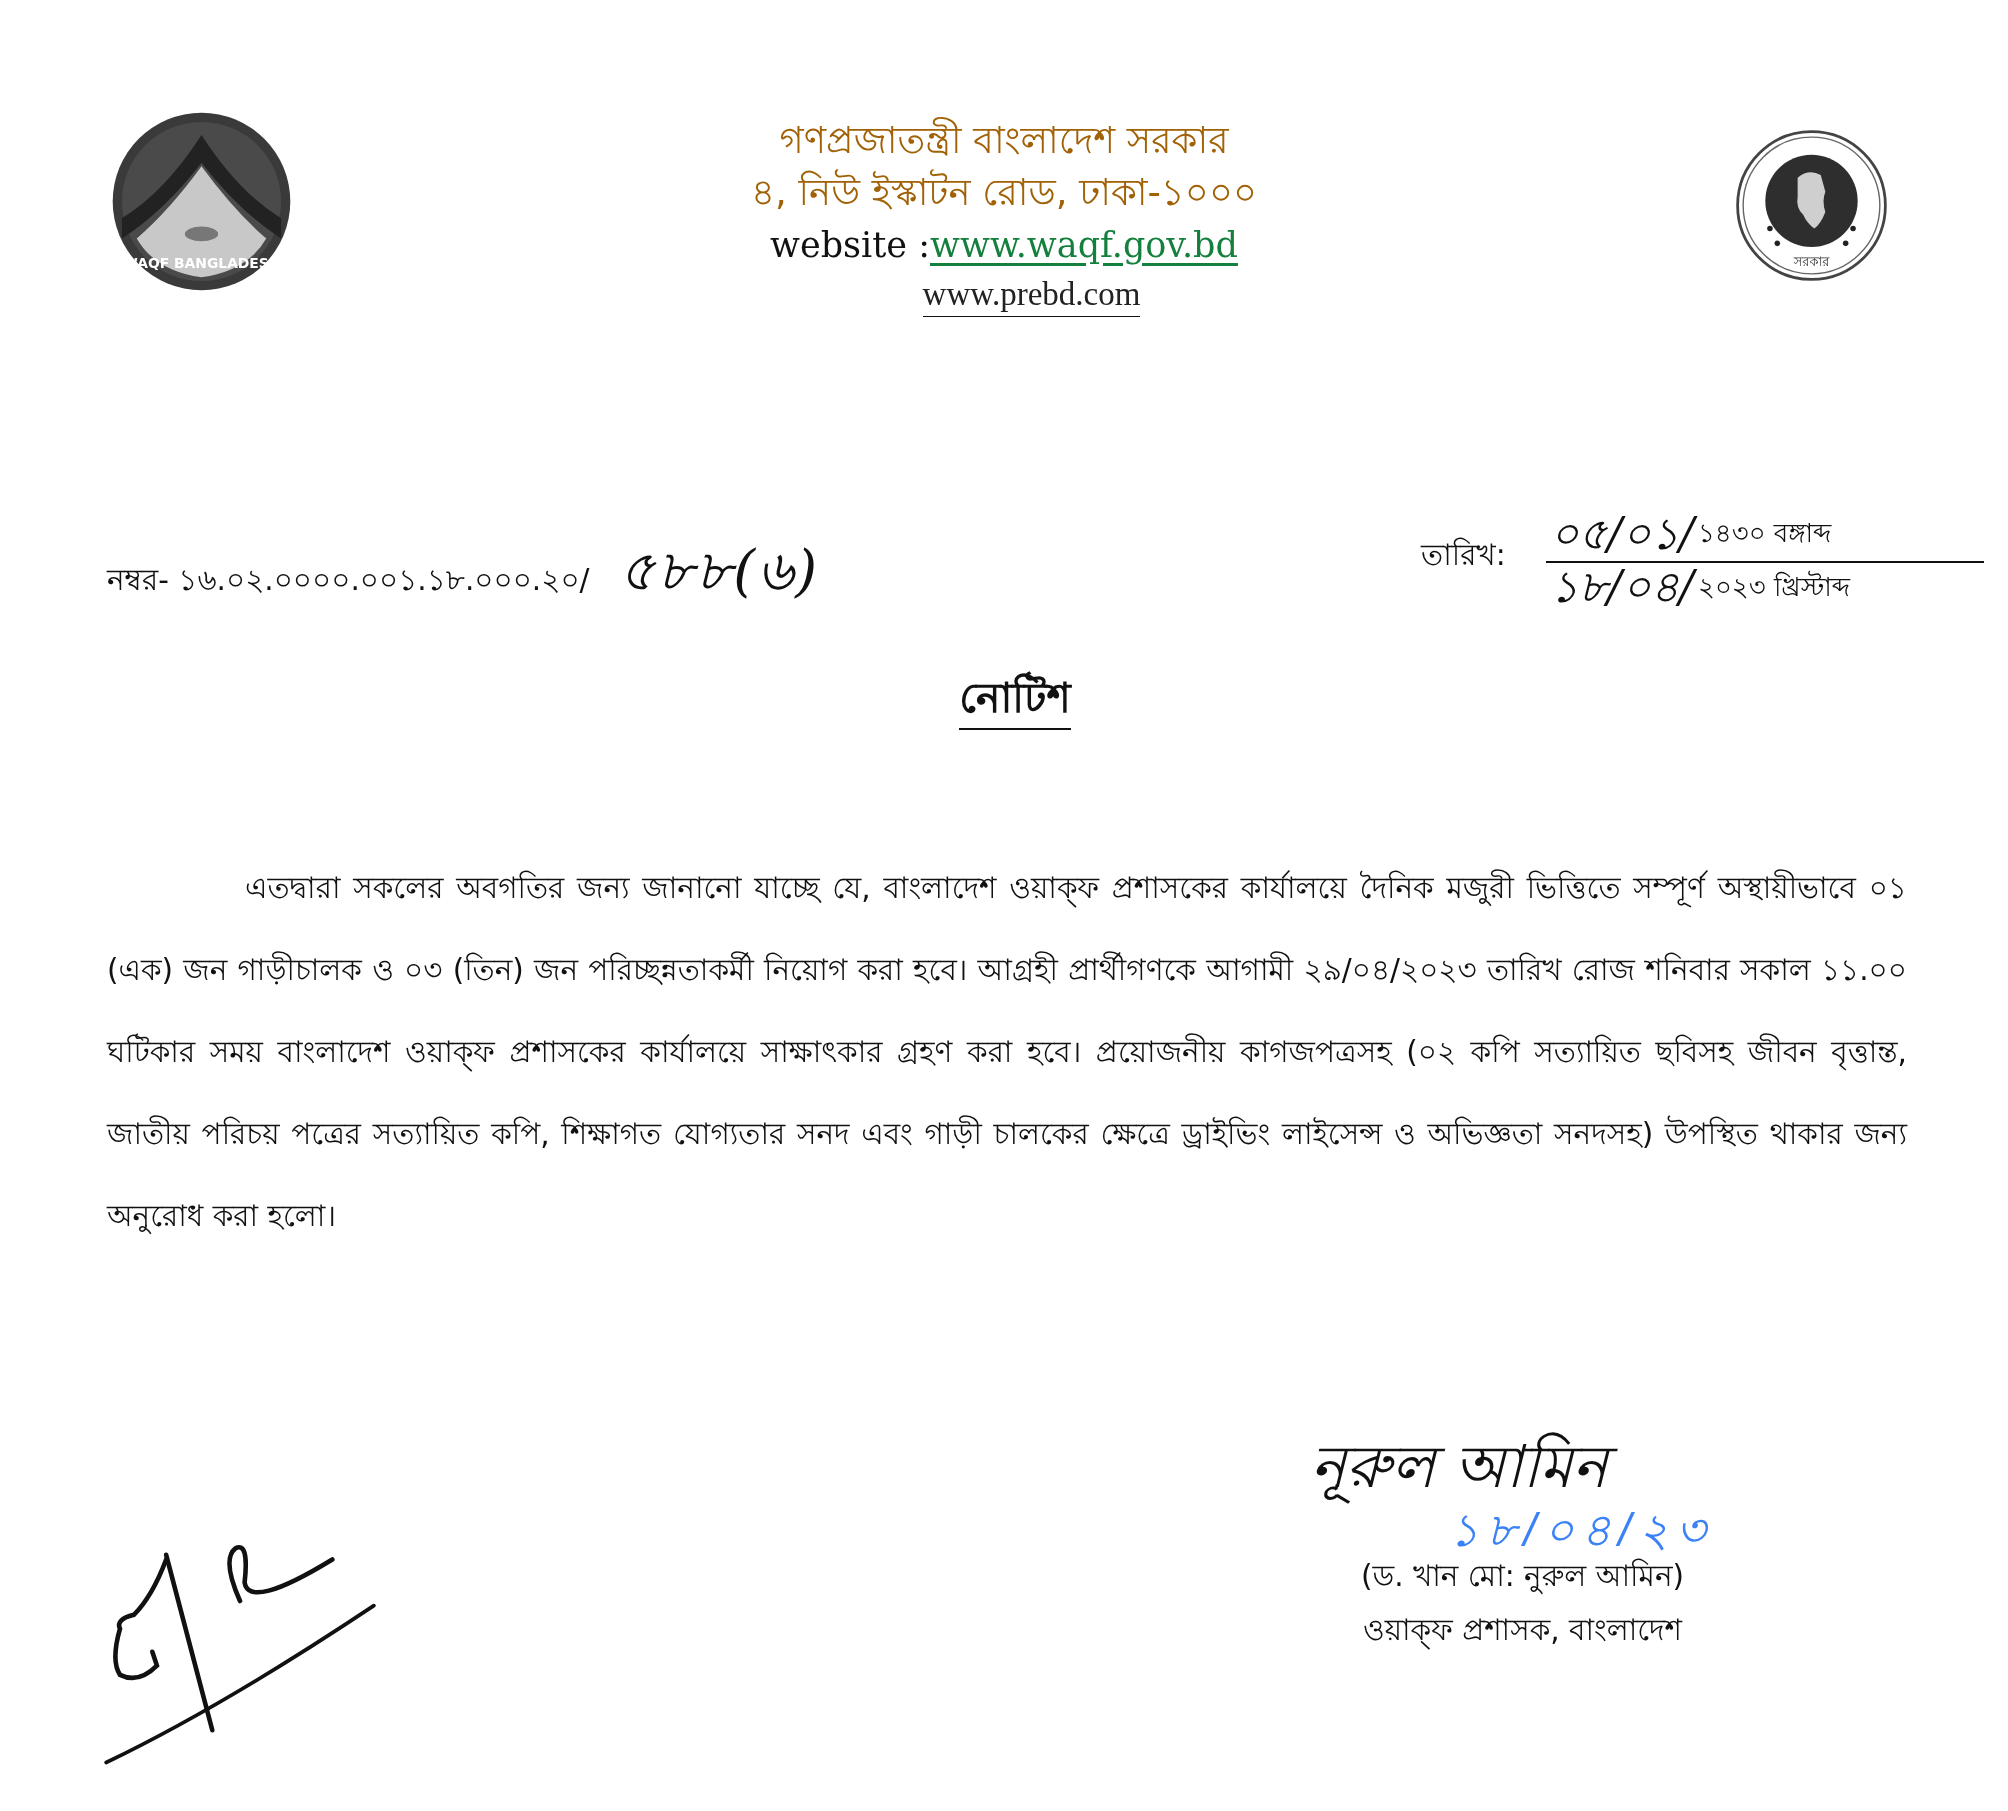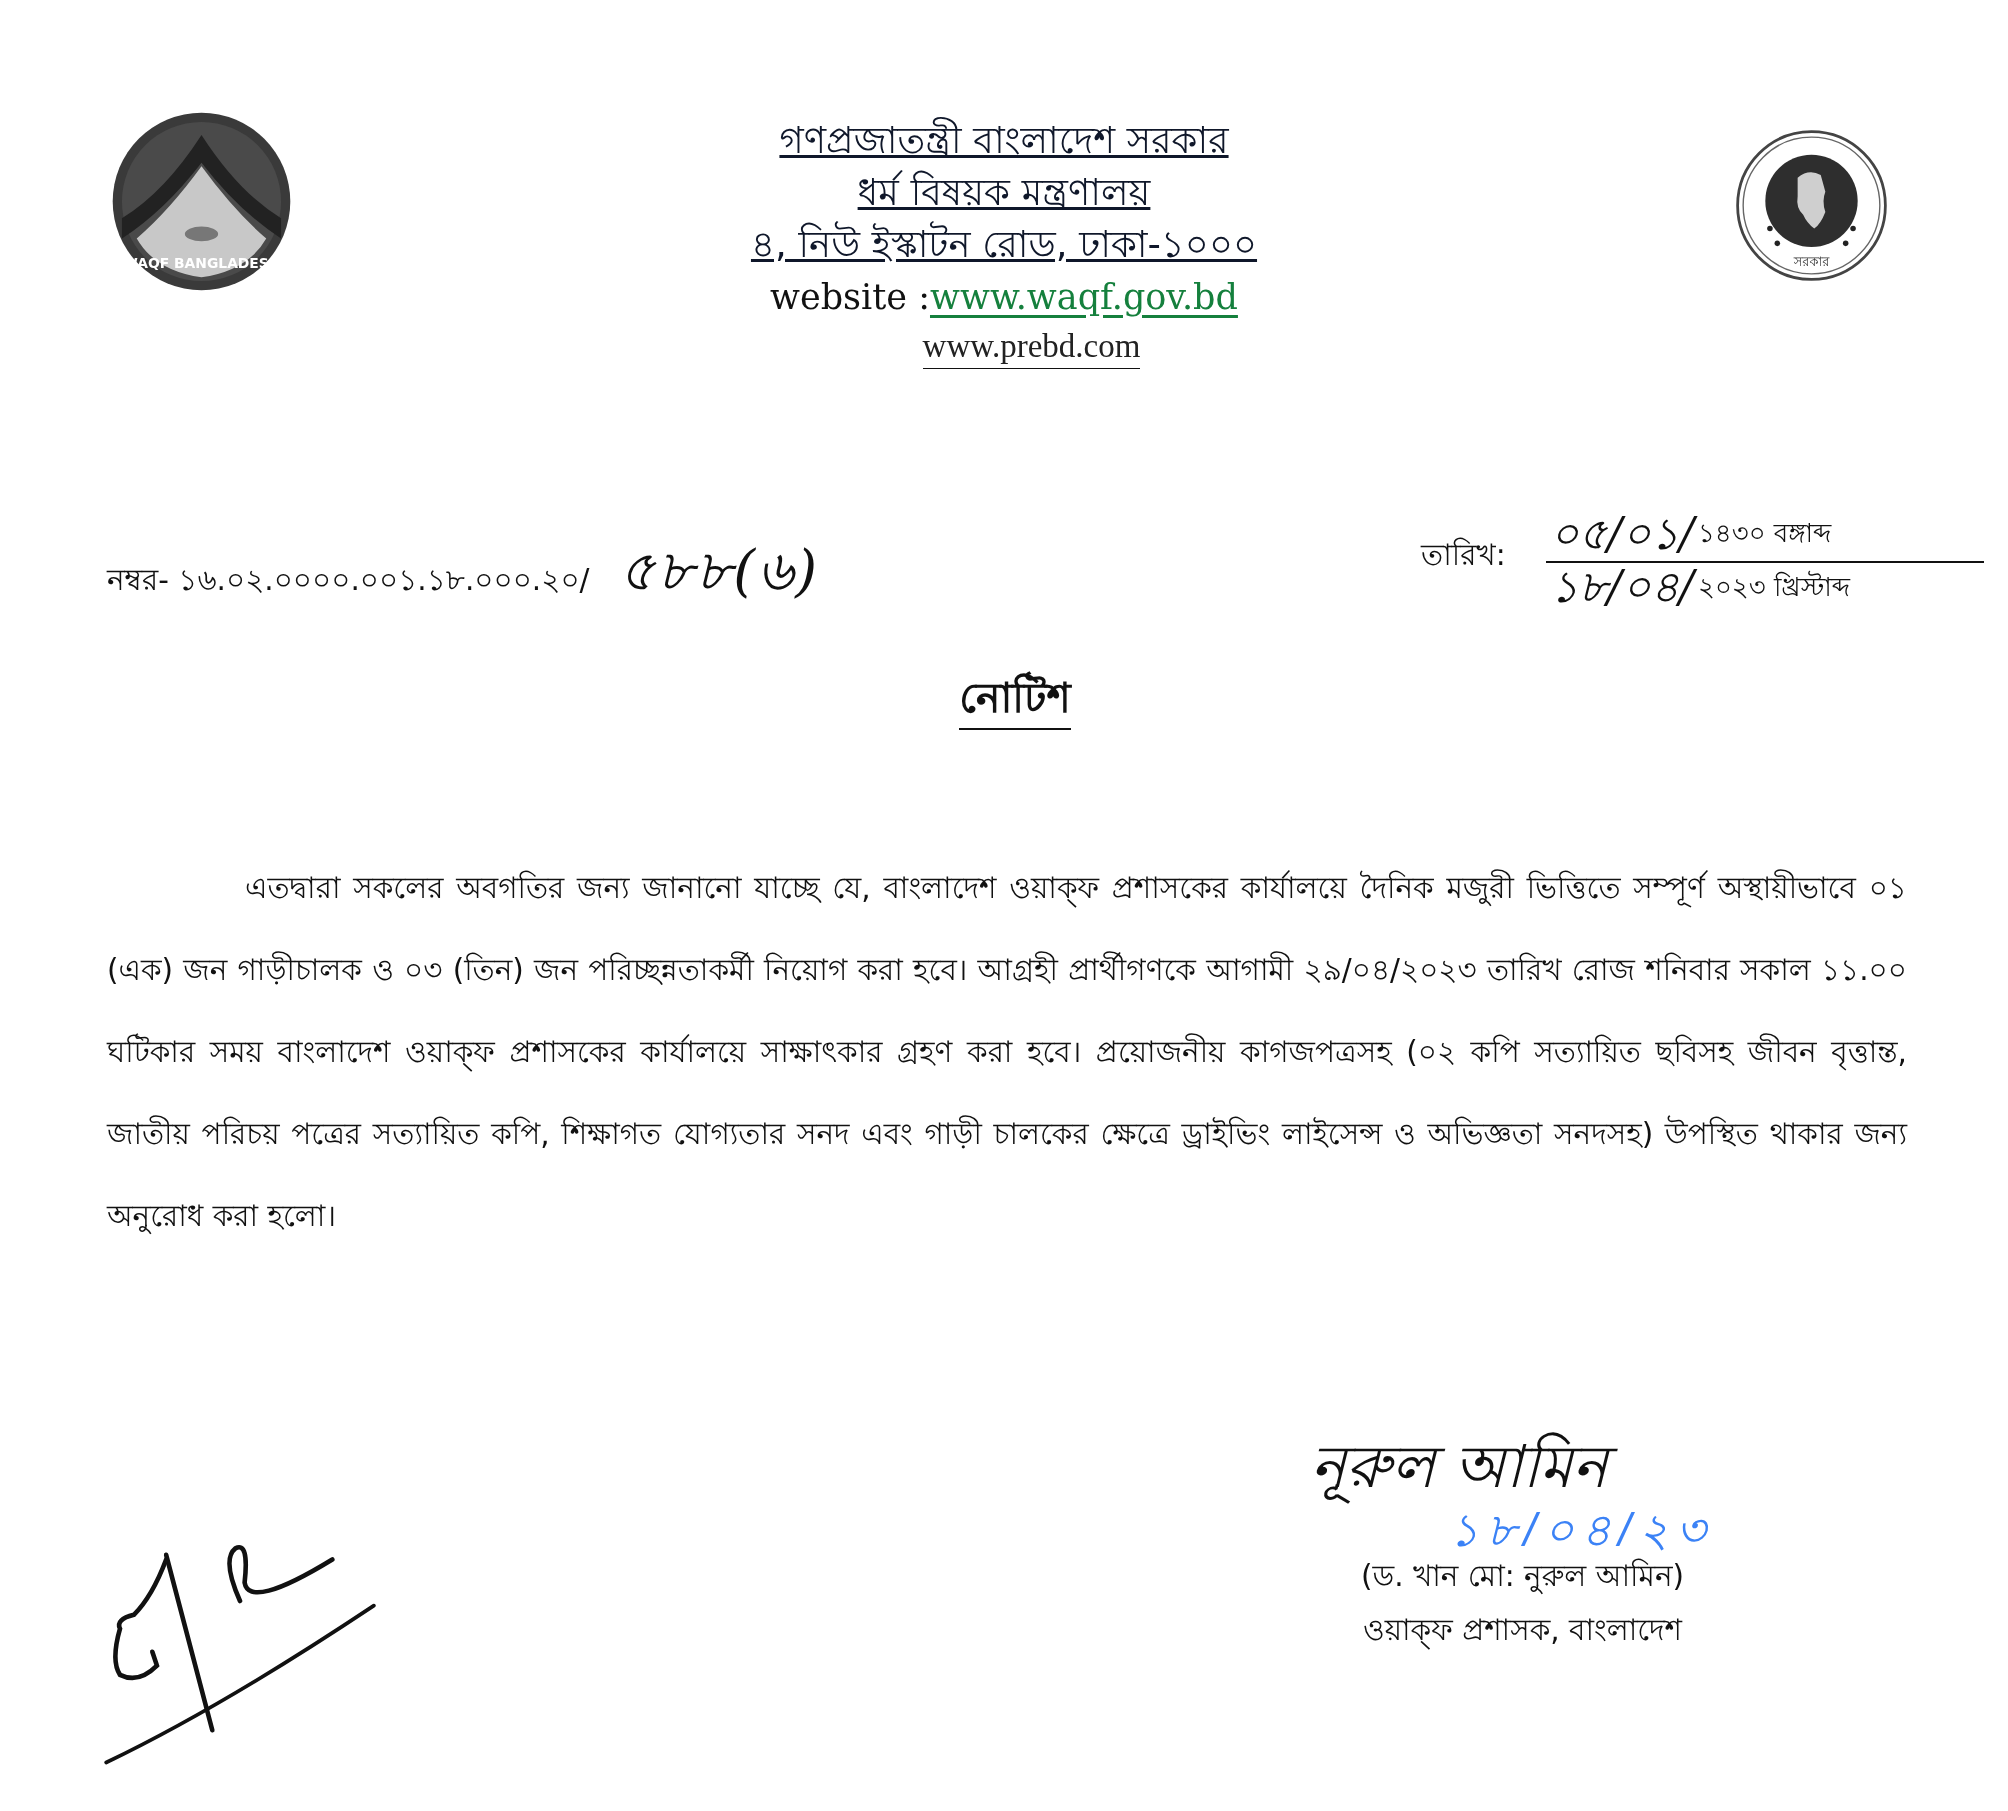--- a/index.html
+++ b/index.html
@@ -4,21 +4,21 @@
   <style>
     html, body { margin: 0; padding: 0; background: #ffffff; }
     body {
       width: 2008px; height: 1812px; position: relative; overflow: hidden;
       font-family: "DejaVu Sans", "Liberation Sans", sans-serif; color: #111;
     }
     .header {
       position: absolute; left: 0; width: 2008px; top: 115px; text-align: center;
     }
     .header .line {
-      font-size: 37px; line-height: 52px; white-space: nowrap; color: #0f172a; text-decoration: underline;
+      font-size: 37px; line-height: 52px; white-space: nowrap; color: #a16207;
     }
     .header .web {
       font-family: "DejaVu Serif", "Liberation Serif", serif; font-size: 35px; line-height: 52px;
     }
     .header .web a { color: #15803d; text-decoration: underline; text-underline-offset: 5.5px; }
     .header .web2 {
       font-family: "Liberation Serif", "DejaVu Serif", serif; font-size: 33px; line-height: 46px;
       margin-left: 55px;
     }
     .header .web2 span { border-bottom: 1.8px solid #111; padding-bottom: 3.7px; color: #222; }
@@ -93,21 +93,20 @@
     <circle cx="40" cy="110" r="3" fill="#222"></circle>
     <circle cx="130" cy="110" r="3" fill="#222"></circle>
     <circle cx="48" cy="126" r="3" fill="#222"></circle>
     <circle cx="122" cy="126" r="3" fill="#222"></circle>
     <text x="85" y="150" text-anchor="middle" font-family="DejaVu Sans, sans-serif" font-size="14" fill="#333">সরকার</text>
   </svg>
 </div>
 
 <div class="header">
   <div class="line">গণপ্রজাতন্ত্রী বাংলাদেশ সরকার</div>
-  <div class="line">ধর্ম বিষয়ক মন্ত্রণালয়</div>
   <div class="line">৪, নিউ ইস্কাটন রোড, ঢাকা-১০০০</div>
   <div class="web">
     <span>website :</span><a>www.waqf.gov.bd</a>
   </div>
   <div class="web2">
     <span>www.prebd.com</span>
   </div>
 </div>
 
 <div class="ref">

